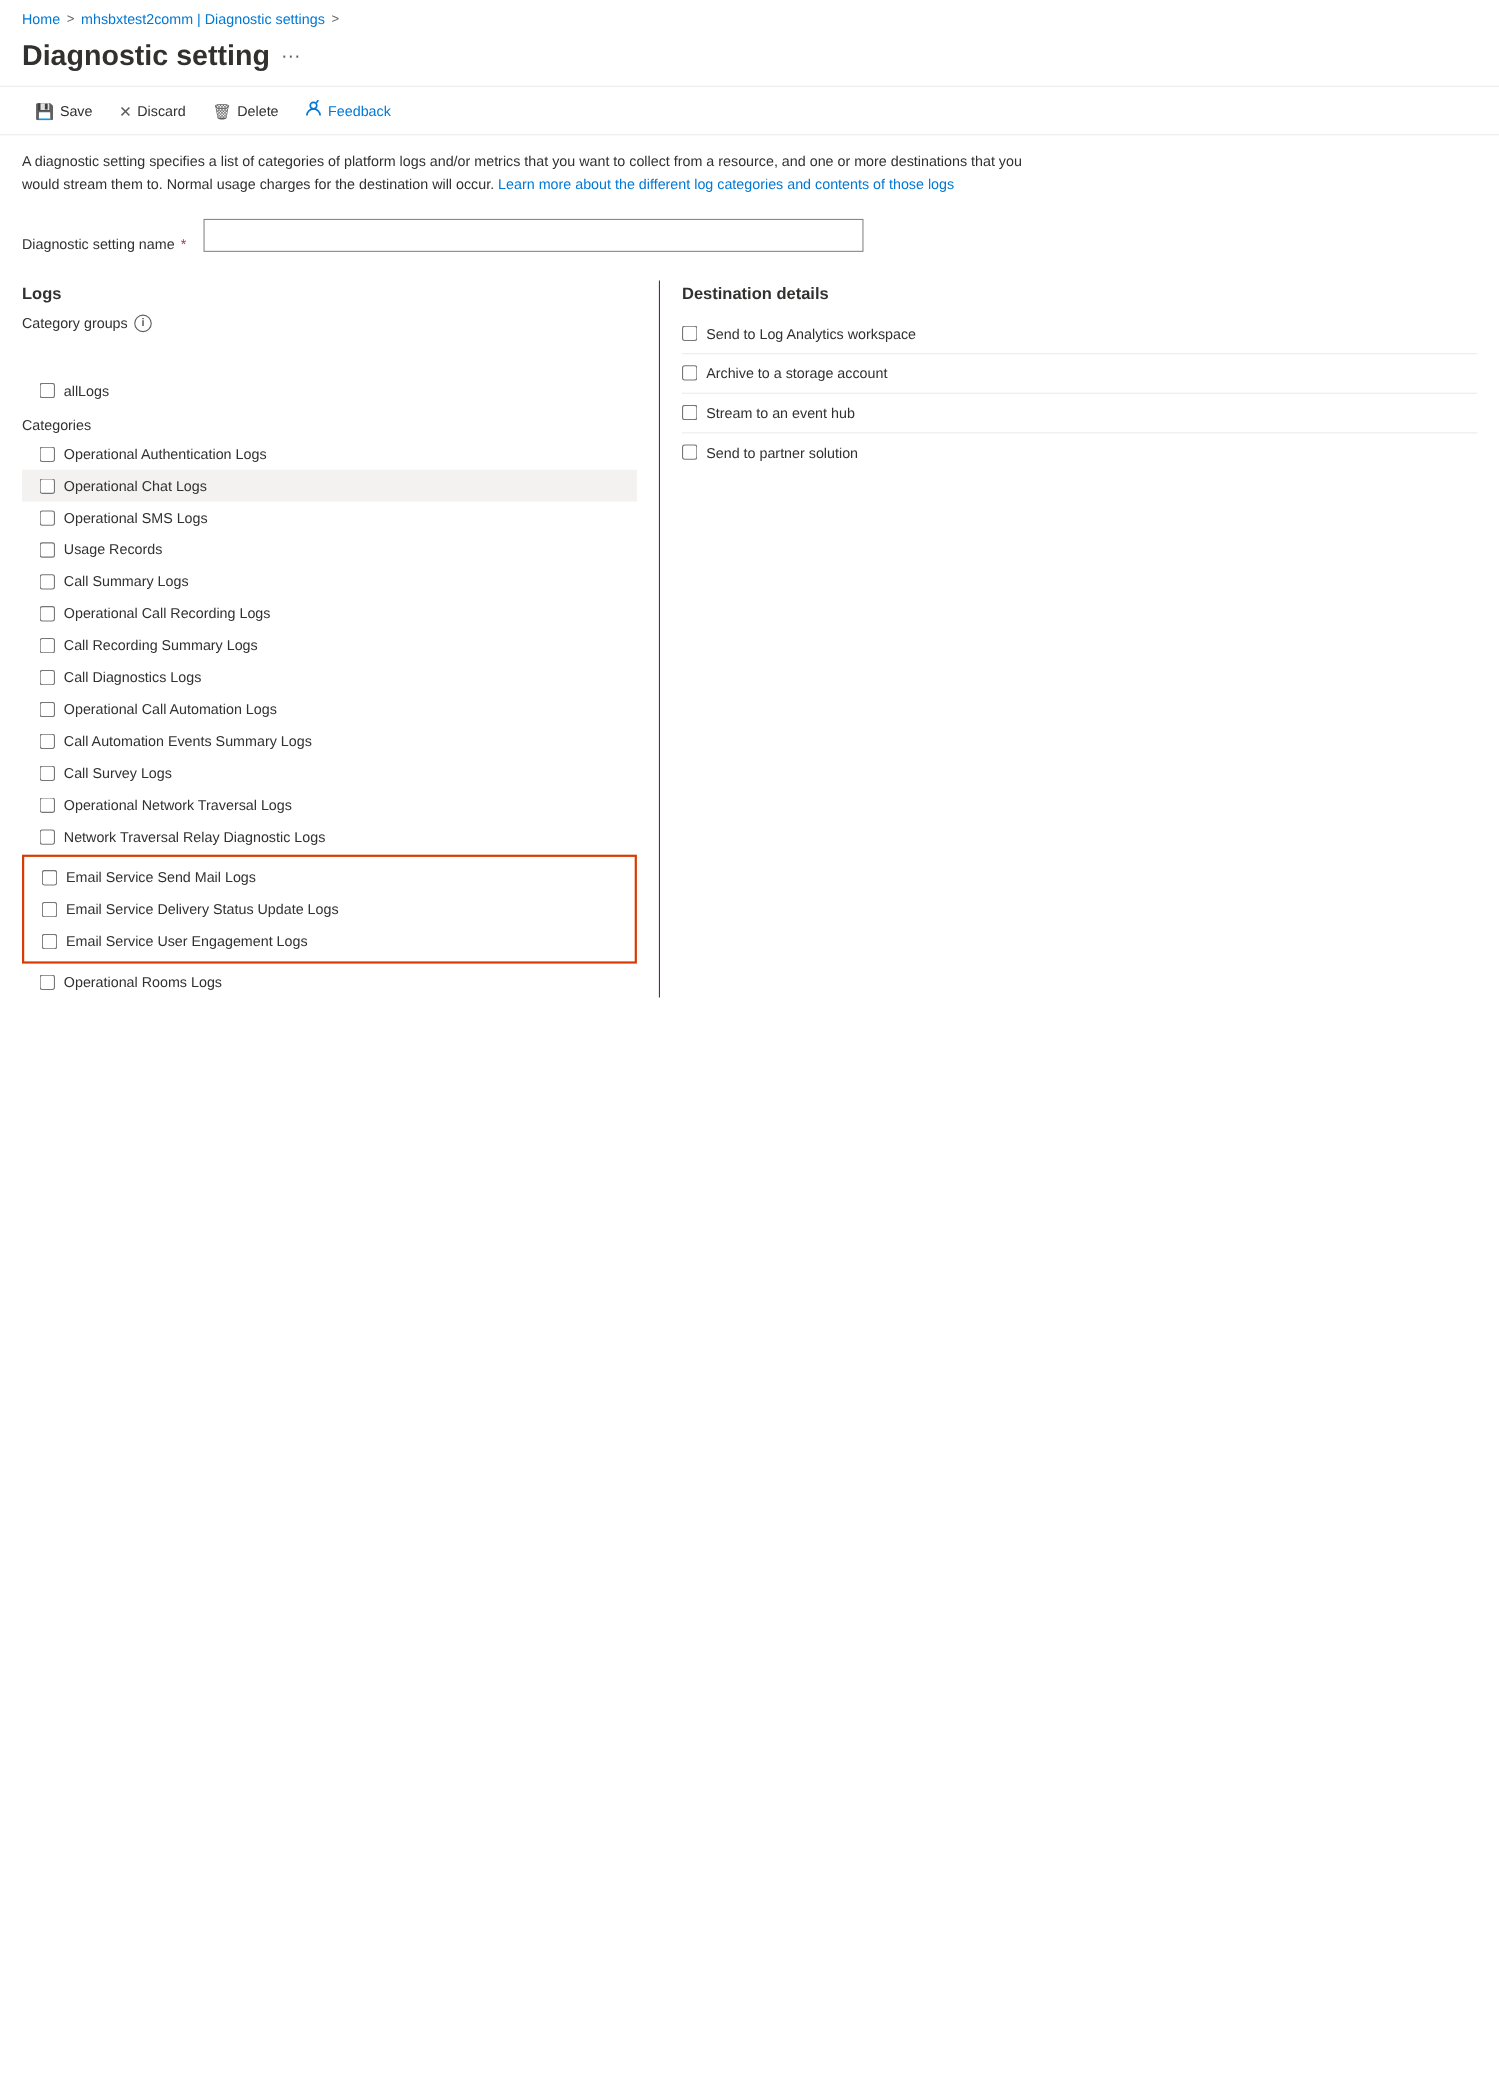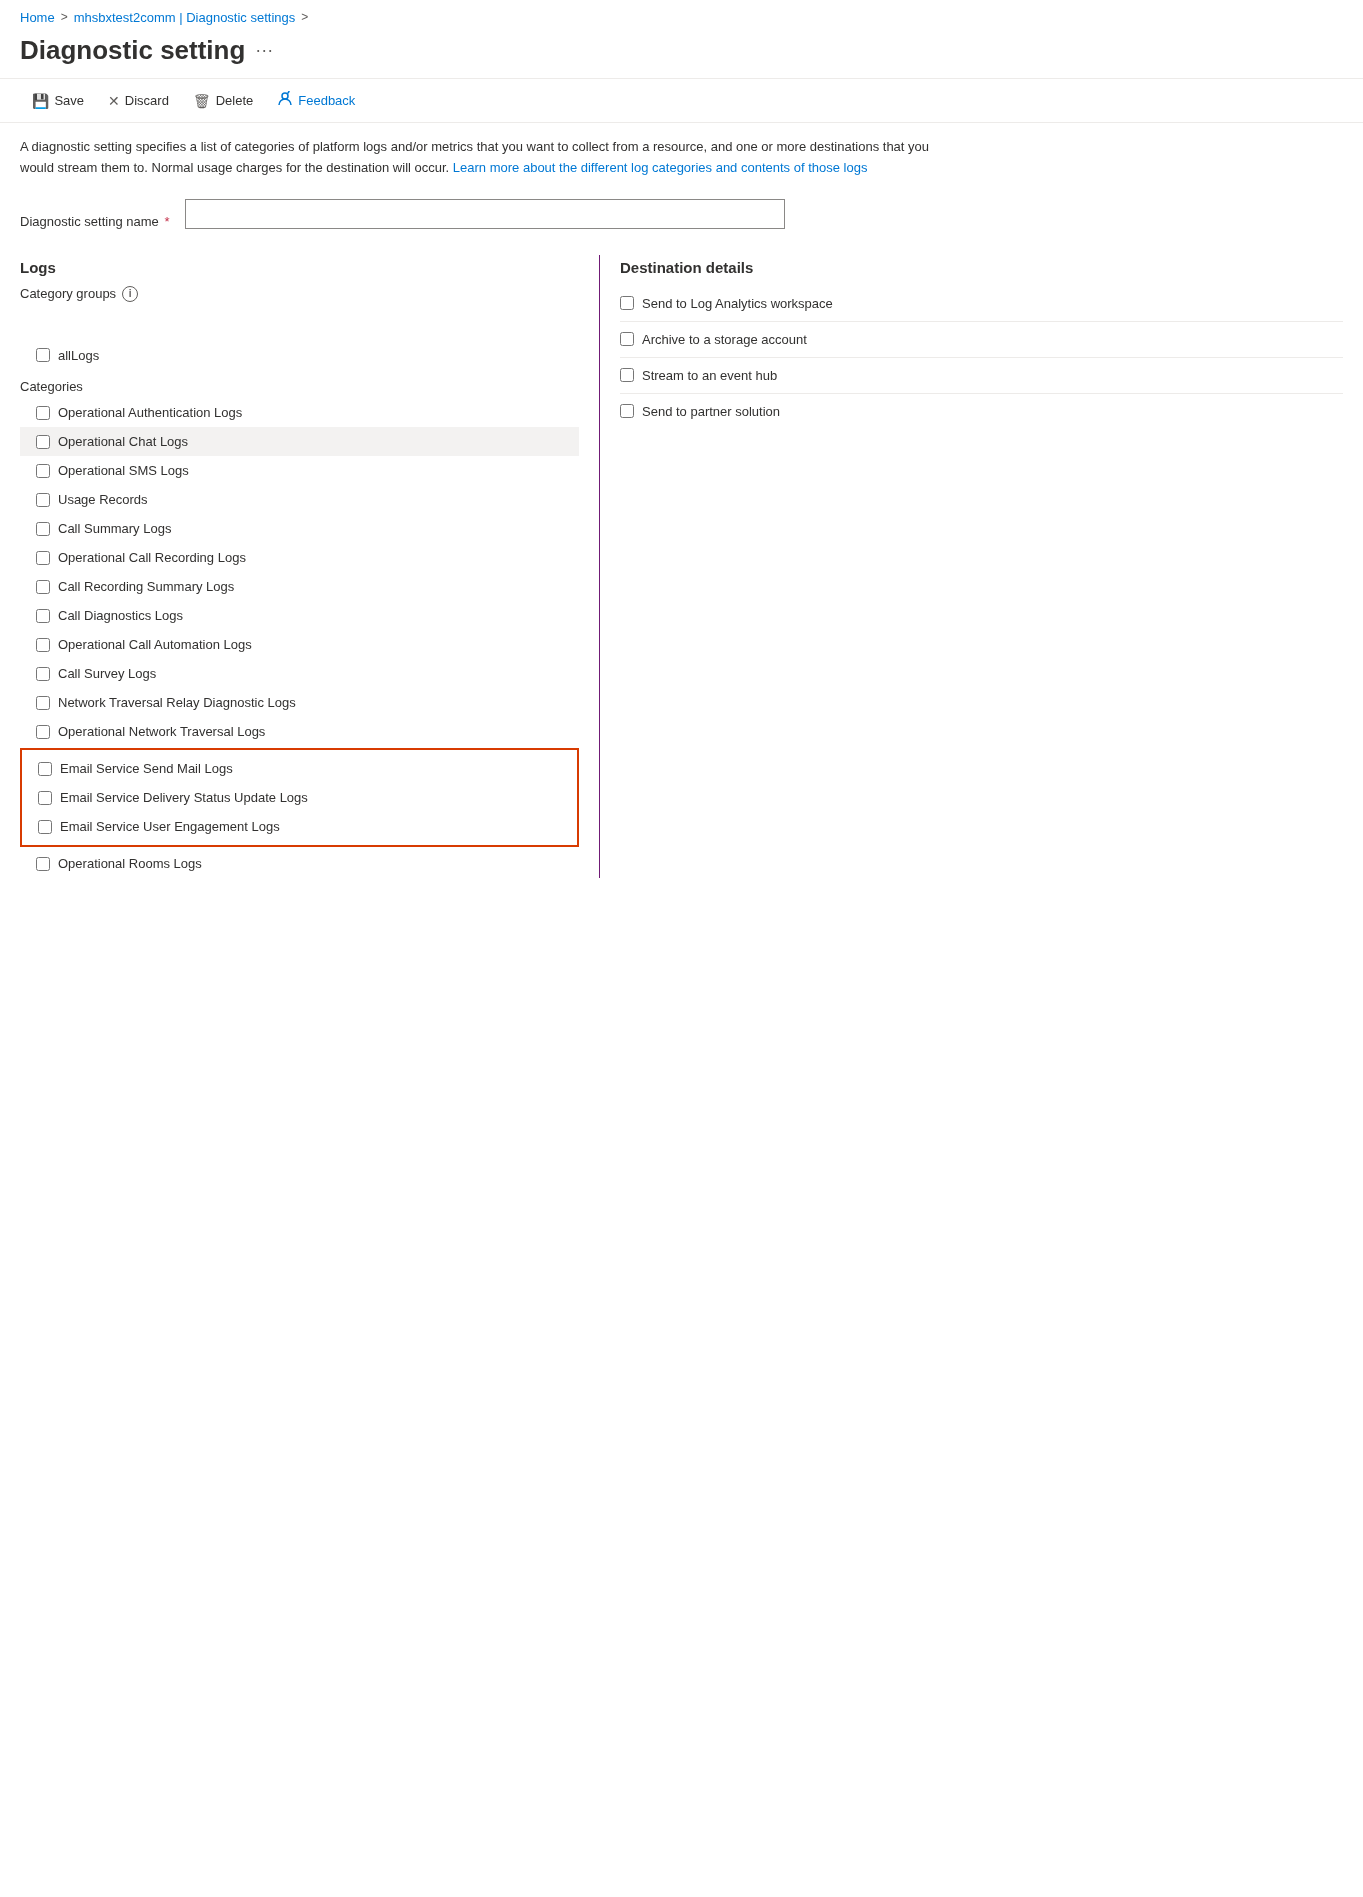--- a/index.html
+++ b/index.html
@@ -289,29 +289,33 @@
     <div class="log-item">
       <input type="checkbox" style="">
       <span>Call Diagnostics Logs</span>
     </div>
     <div class="log-item">
       <input type="checkbox" style="">
       <span>Operational Call Automation Logs</span>
     </div>
     <div class="log-item">
       <input type="checkbox" style="">
+      <span>Call Automation Events Summary Logs</span>
+    </div>
+    <div class="log-item">
+      <input type="checkbox" style="">
       <span>Call Survey Logs</span>
     </div>
     <div class="log-item">
       <input type="checkbox" style="">
+      <span>Operational Network Traversal Logs</span>
+    </div>
+    <div class="log-item">
+      <input type="checkbox" style="">
       <span>Network Traversal Relay Diagnostic Logs</span>
-    </div>
-    <div class="log-item">
-      <input type="checkbox" style="">
-      <span>Operational Network Traversal Logs</span>
     </div>
 
     <div class="email-group-box">
       <div class="log-item">
         <input type="checkbox" style="">
         <span>Email Service Send Mail Logs</span>
       </div>
       <div class="log-item">
         <input type="checkbox" style="">
         <span>Email Service Delivery Status Update Logs</span>

